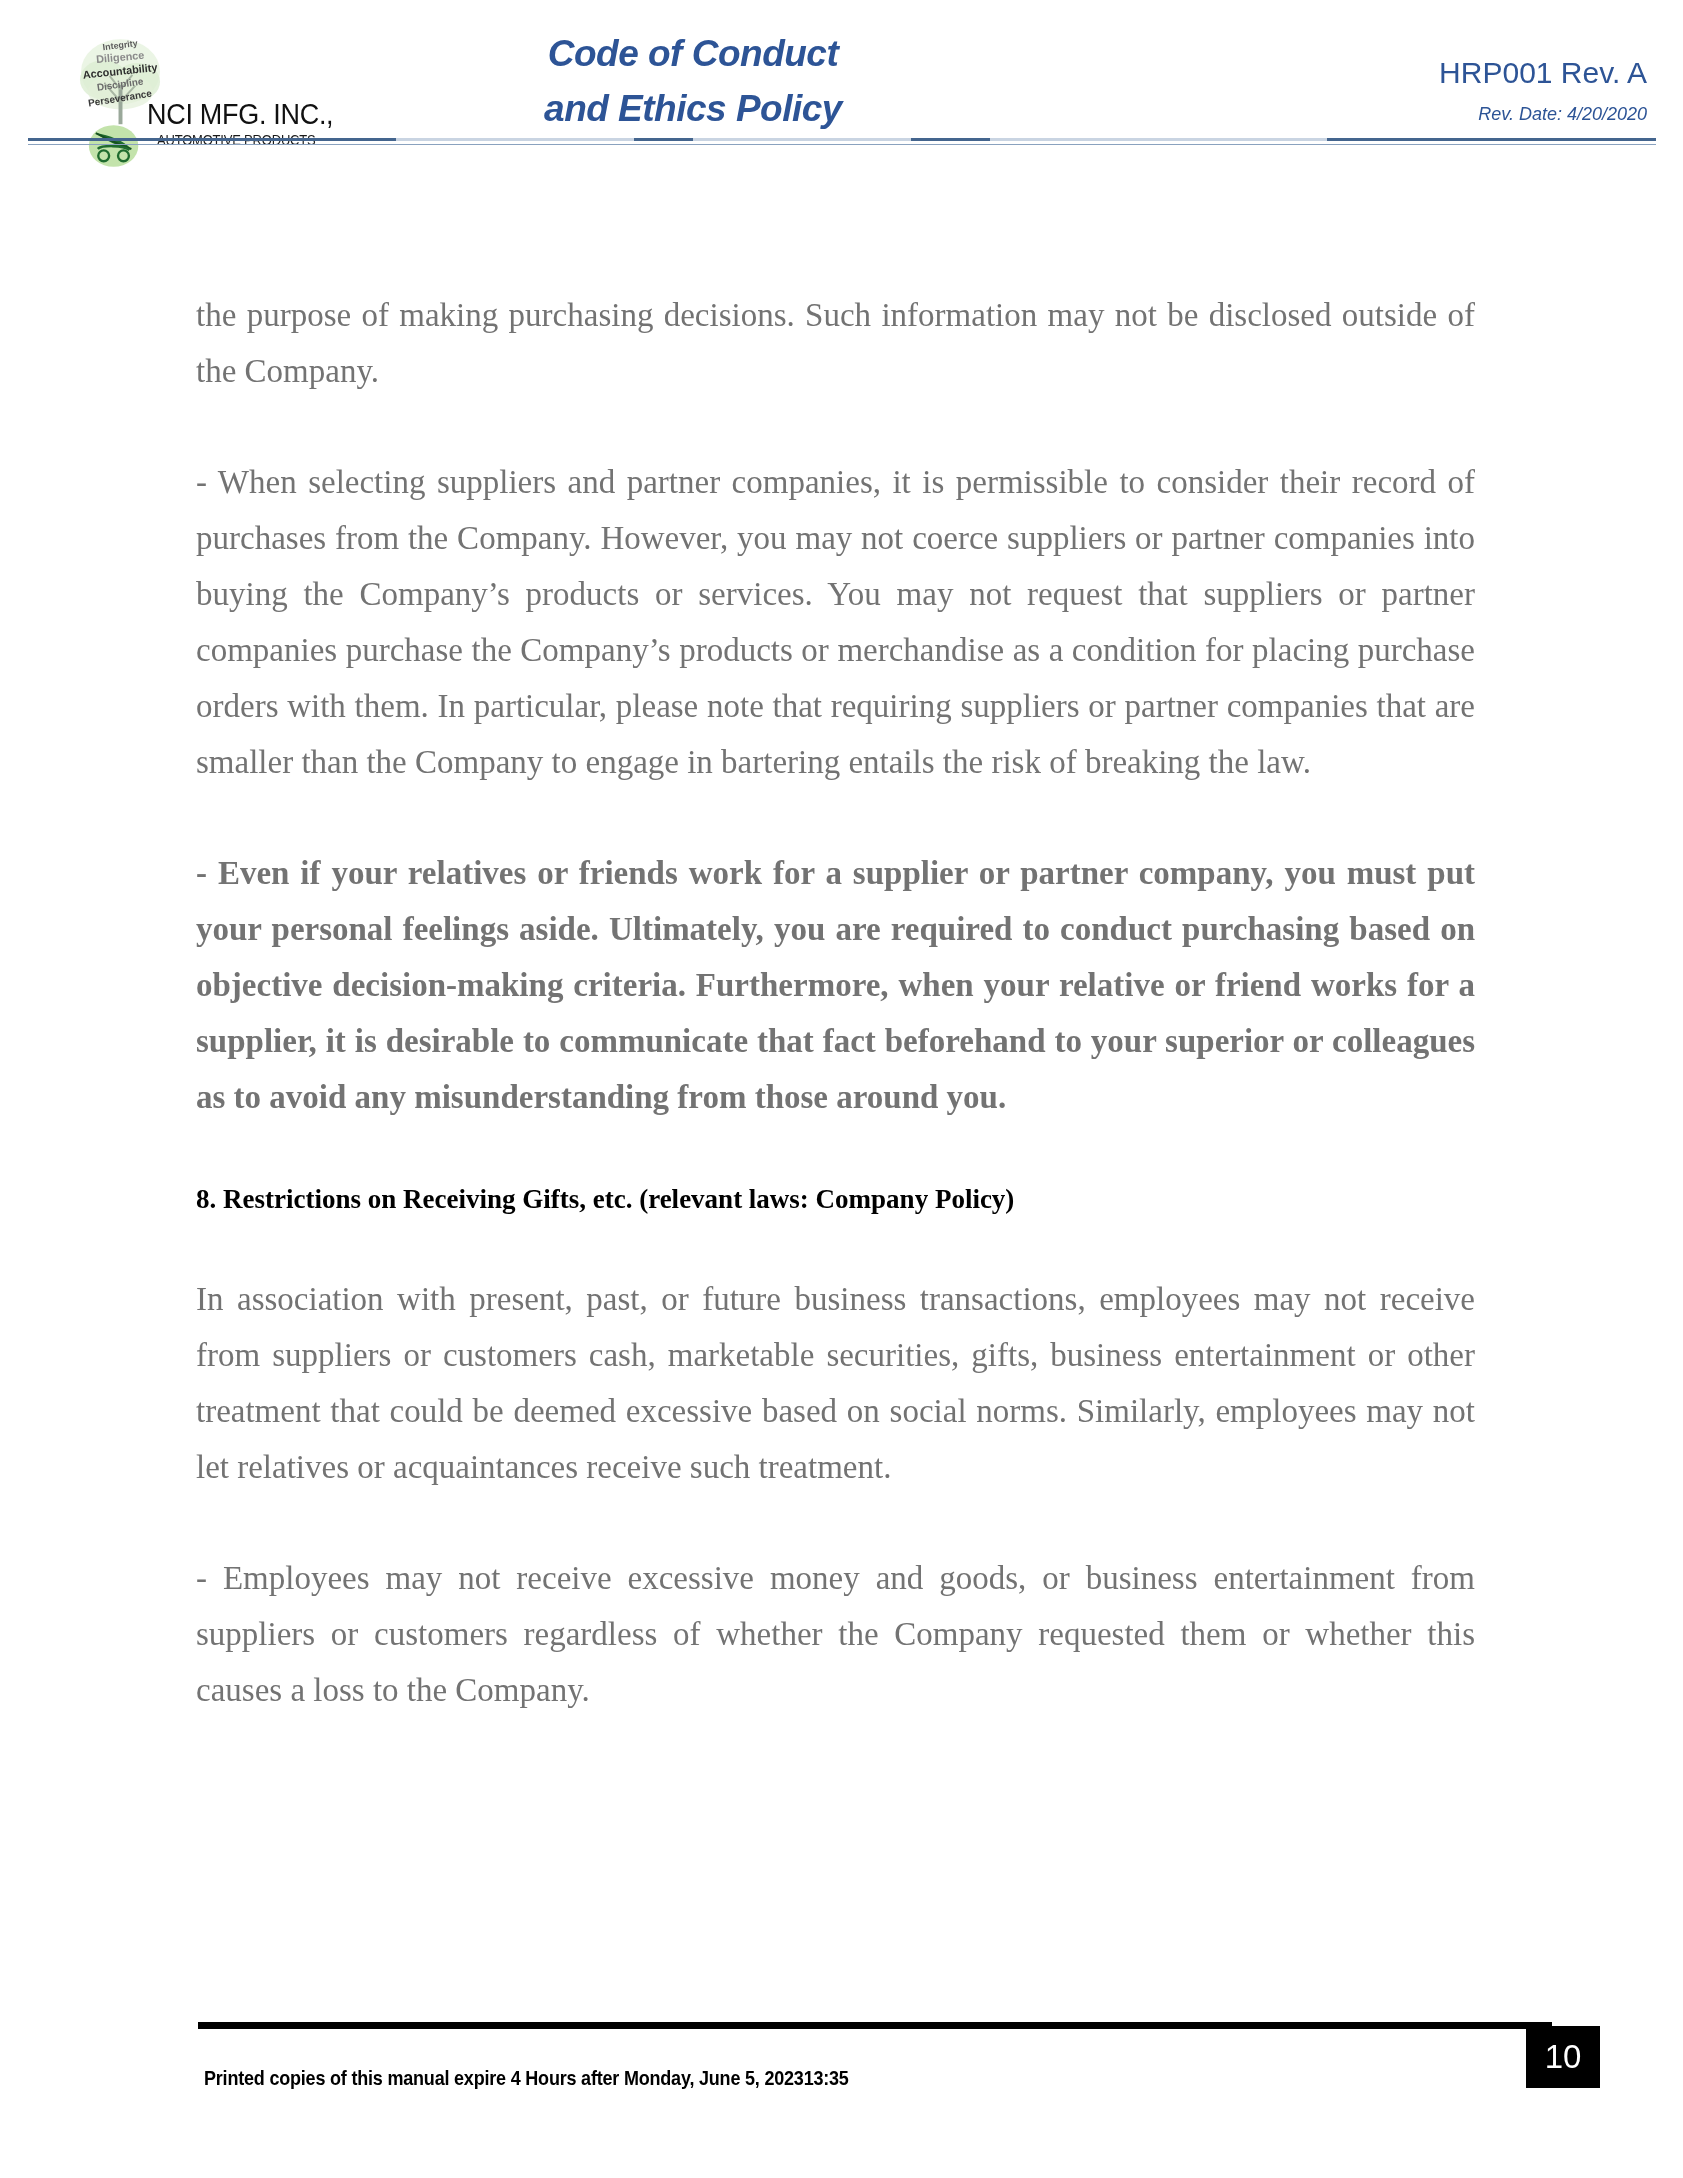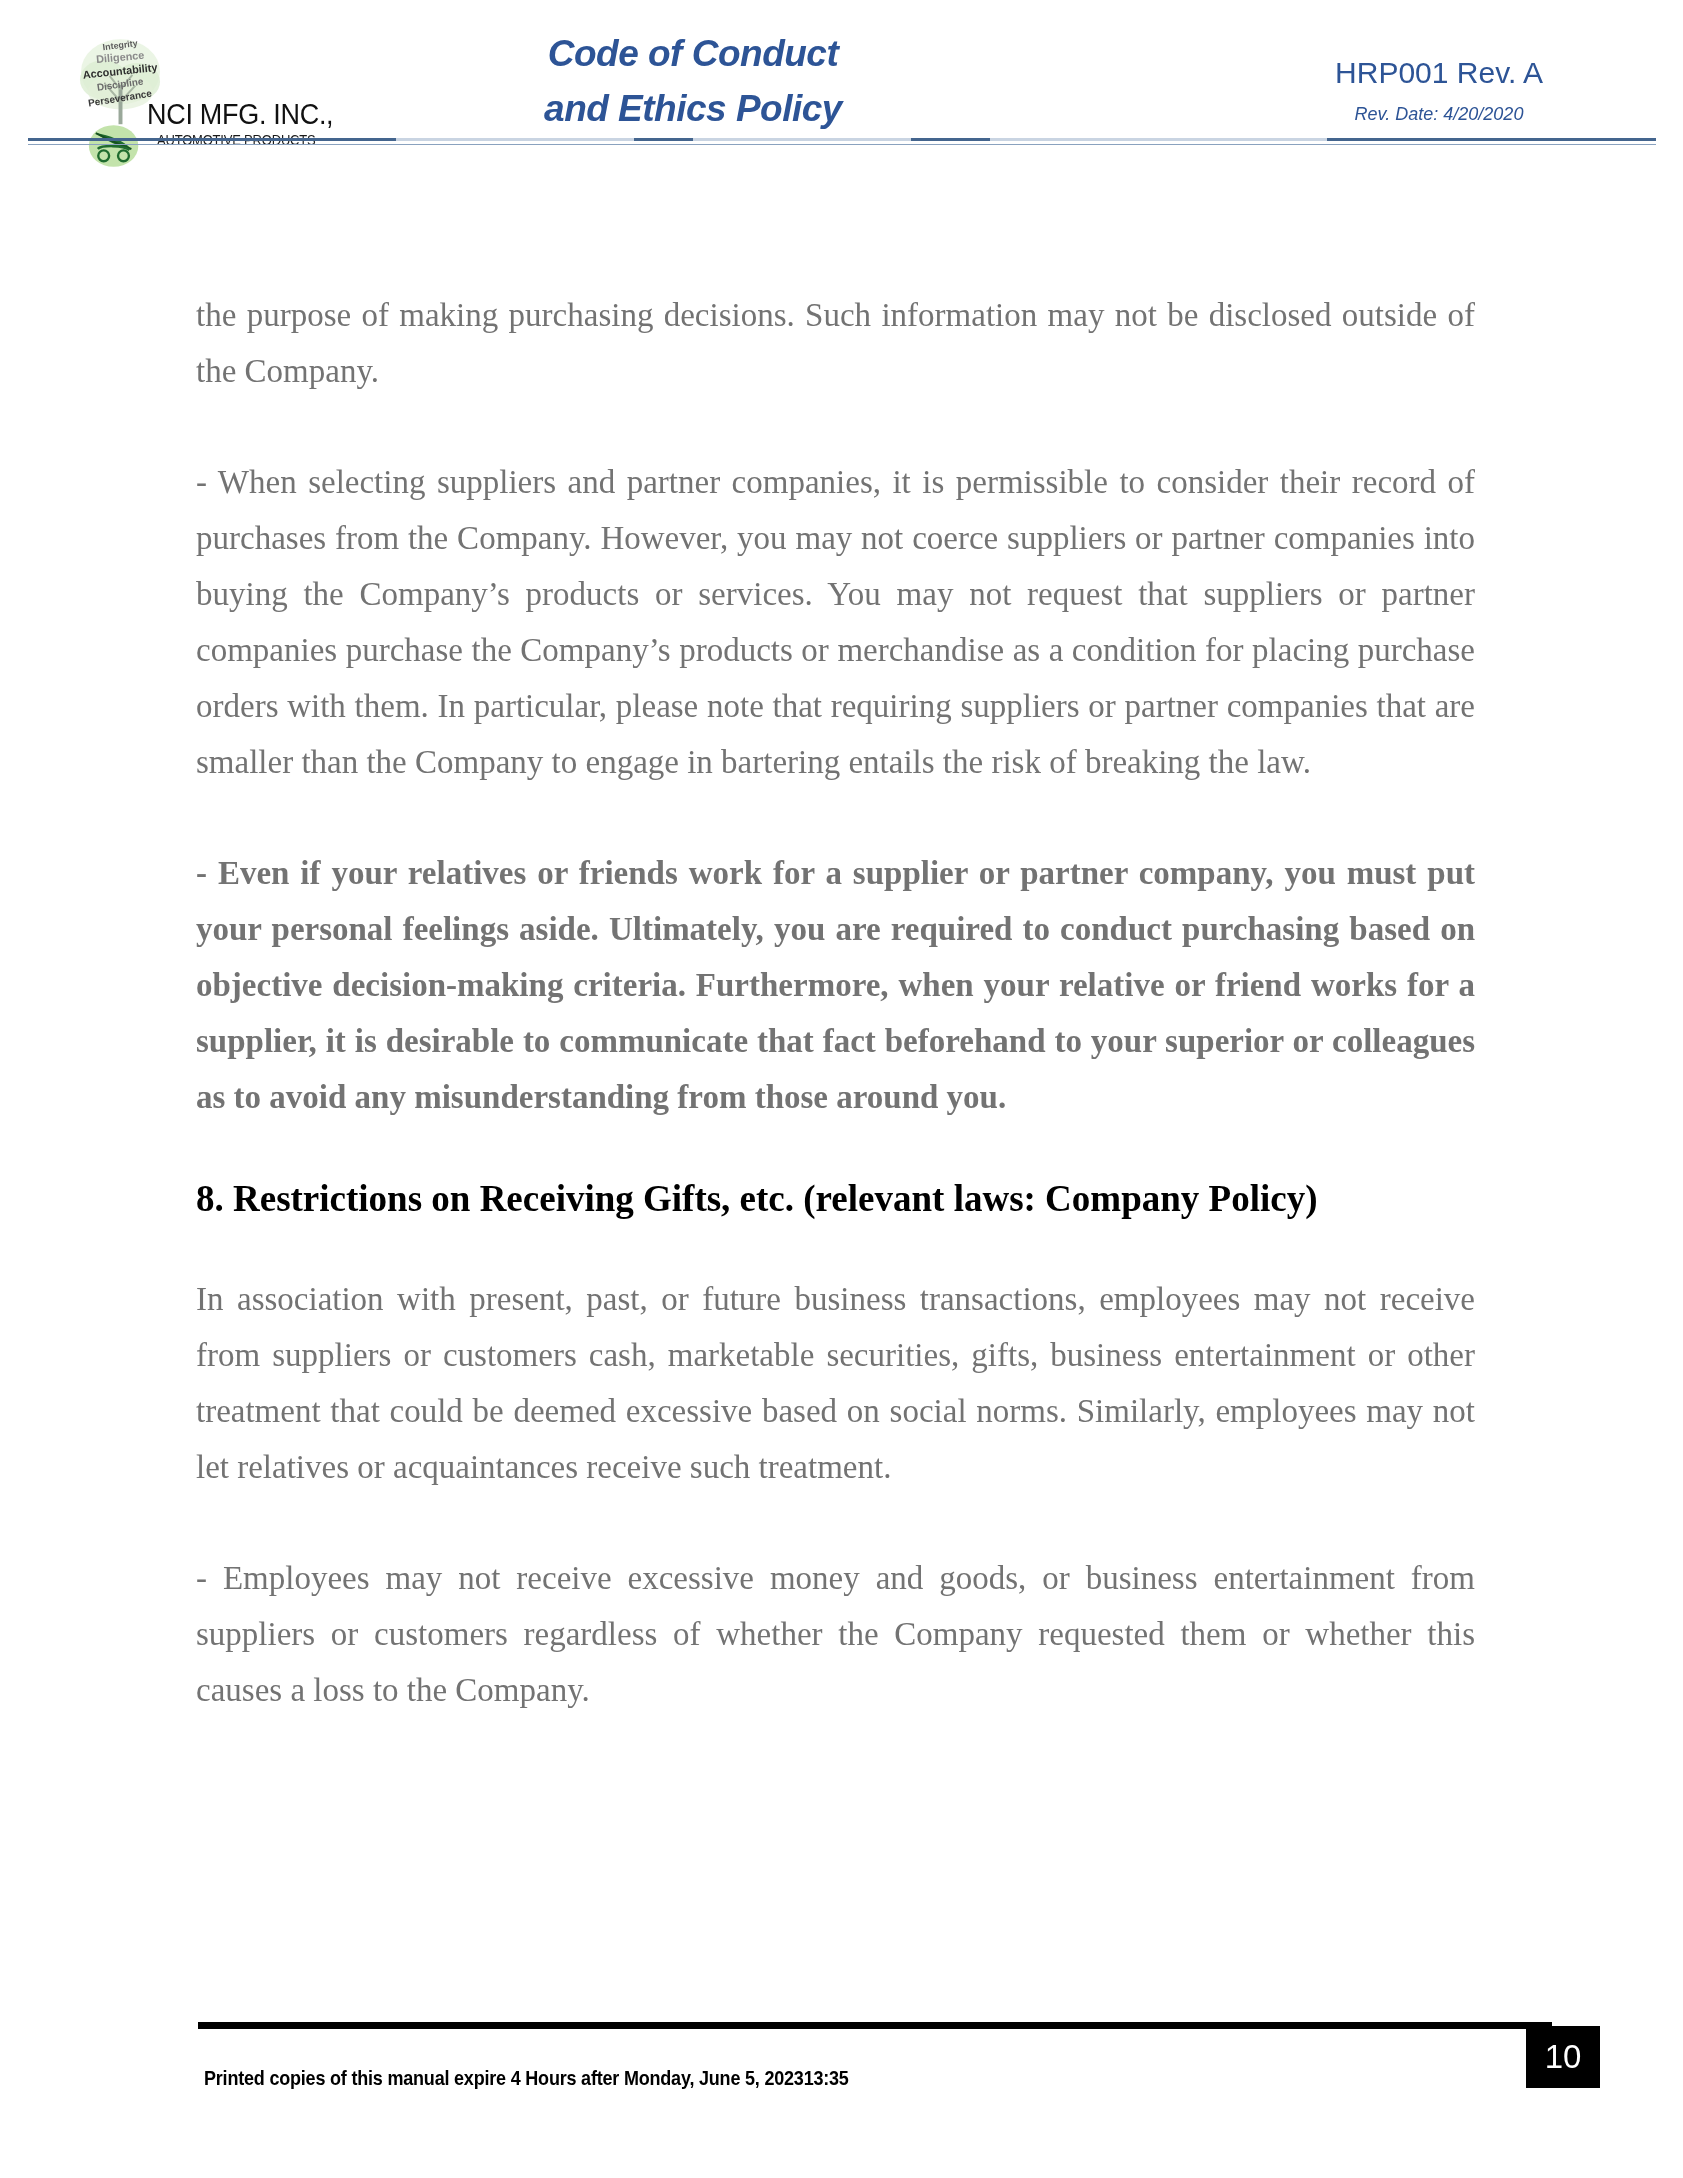--- a/index.html
+++ b/index.html
@@ -89,21 +89,21 @@
     color: #2D5496;
     letter-spacing: -0.5px;
   }
   .header-title .line { display: block; }
 
   .header-meta {
     position: absolute;
     right: 36px;
     top: 51px;
     width: 416px;
-    text-align: center;
+    text-align: right;
     font-family: "Liberation Sans", "DejaVu Sans", sans-serif;
     color: #2D5496;
   }
   .header-meta .doc-id {
     display: block;
     font-size: 30px;
     line-height: 44px;
     font-weight: 400;
     letter-spacing: 0px;
   }
@@ -154,21 +154,21 @@
     text-align: justify;
     text-justify: inter-word;
     color: #737373;
     font-family: "Liberation Serif", "DejaVu Serif", serif;
   }
   p.para.tight { margin-bottom: 50px; font-weight: bold; }
   p.para.last { margin-bottom: 0; }
 
   h2.section-heading {
     margin: 0 0 48px 0;
-    font-size: 37px;
+    font-size: 27px;
     line-height: 48px;
     font-weight: bold;
     text-align: left;
     font-family: "Liberation Serif", "DejaVu Serif", serif;
     color: #000000;
   }
 
   
   .footer {
     position: absolute;

